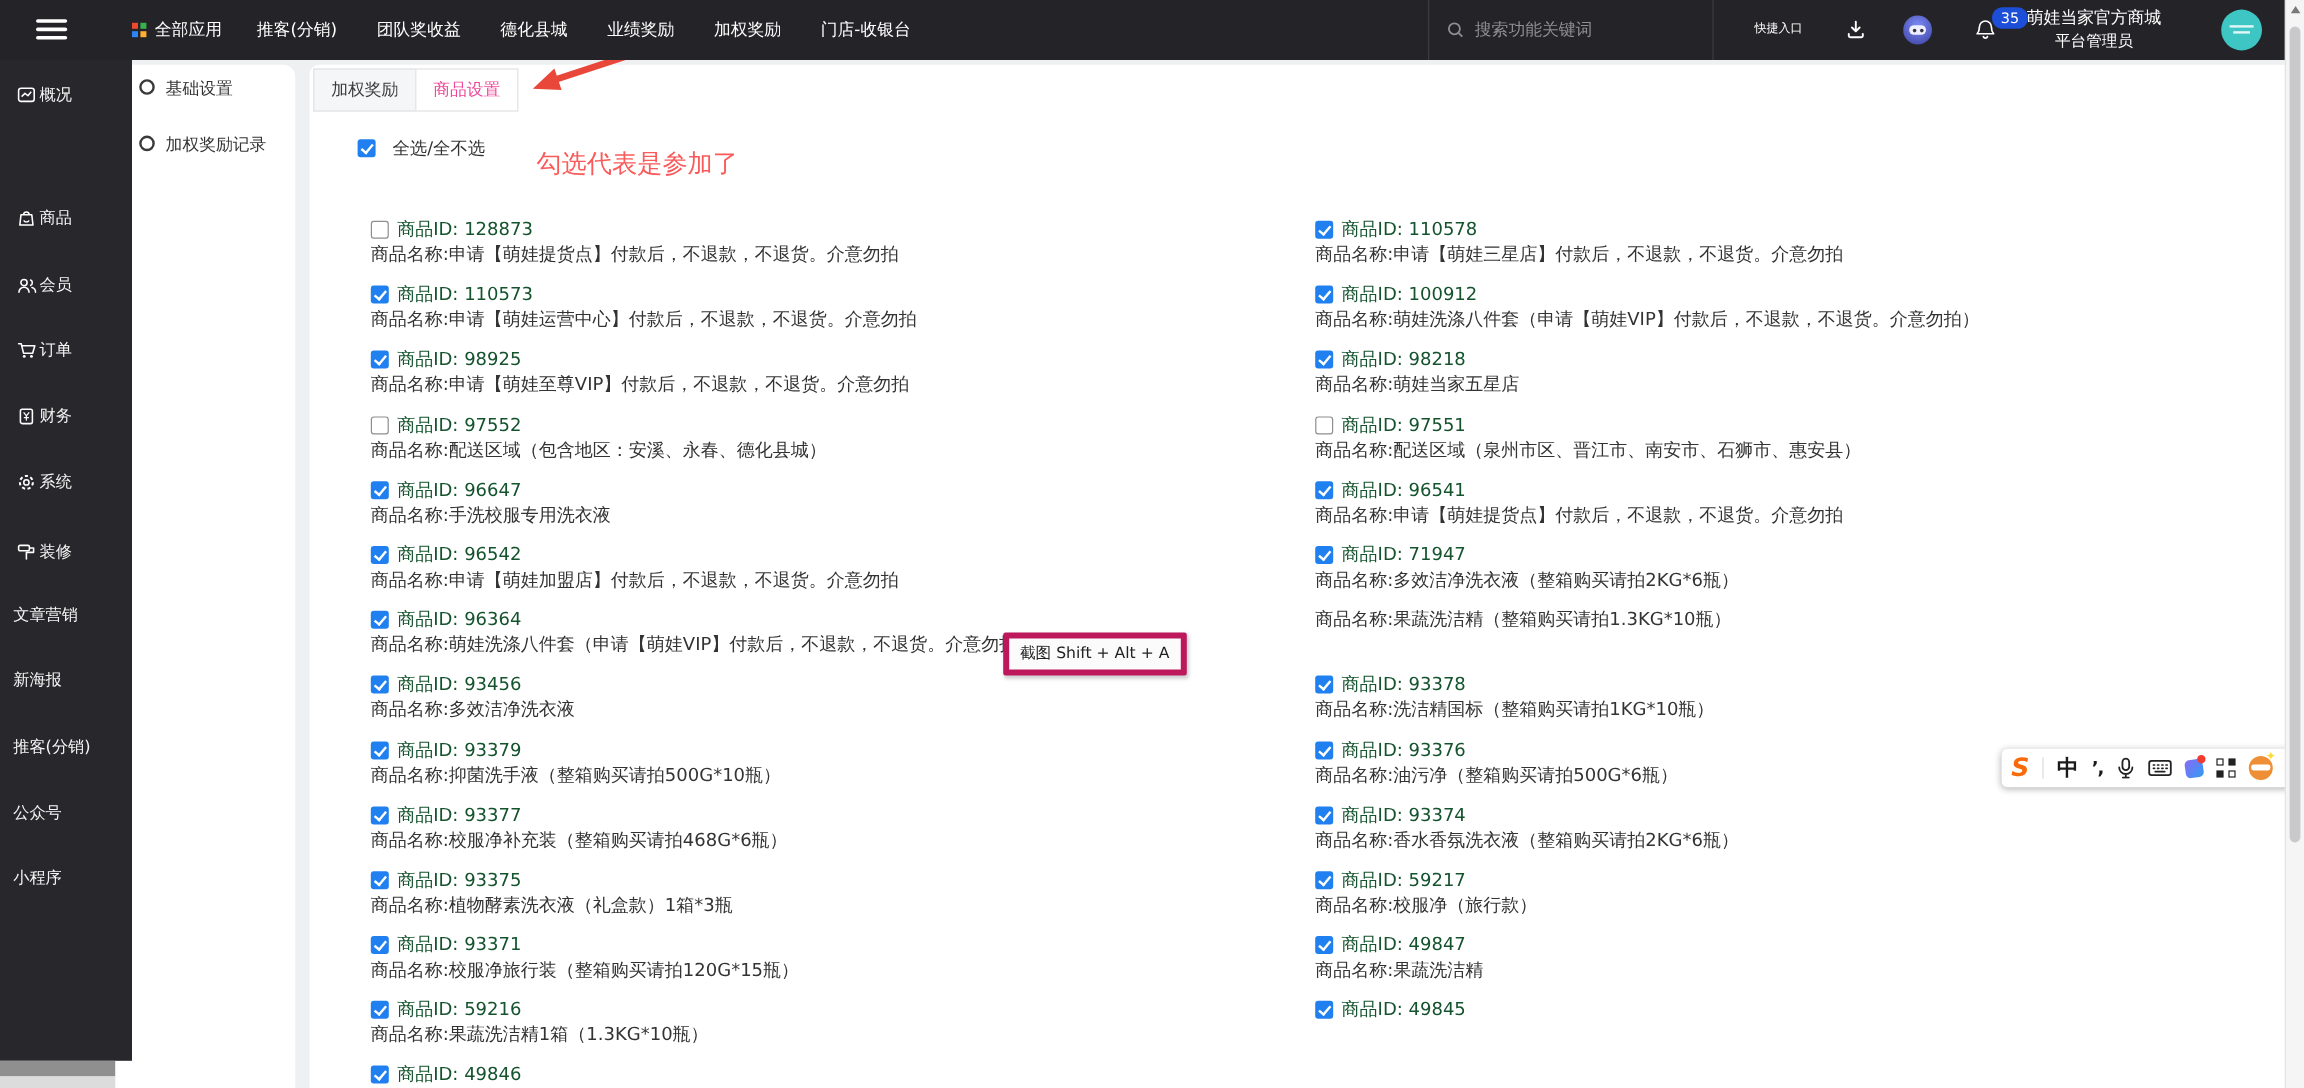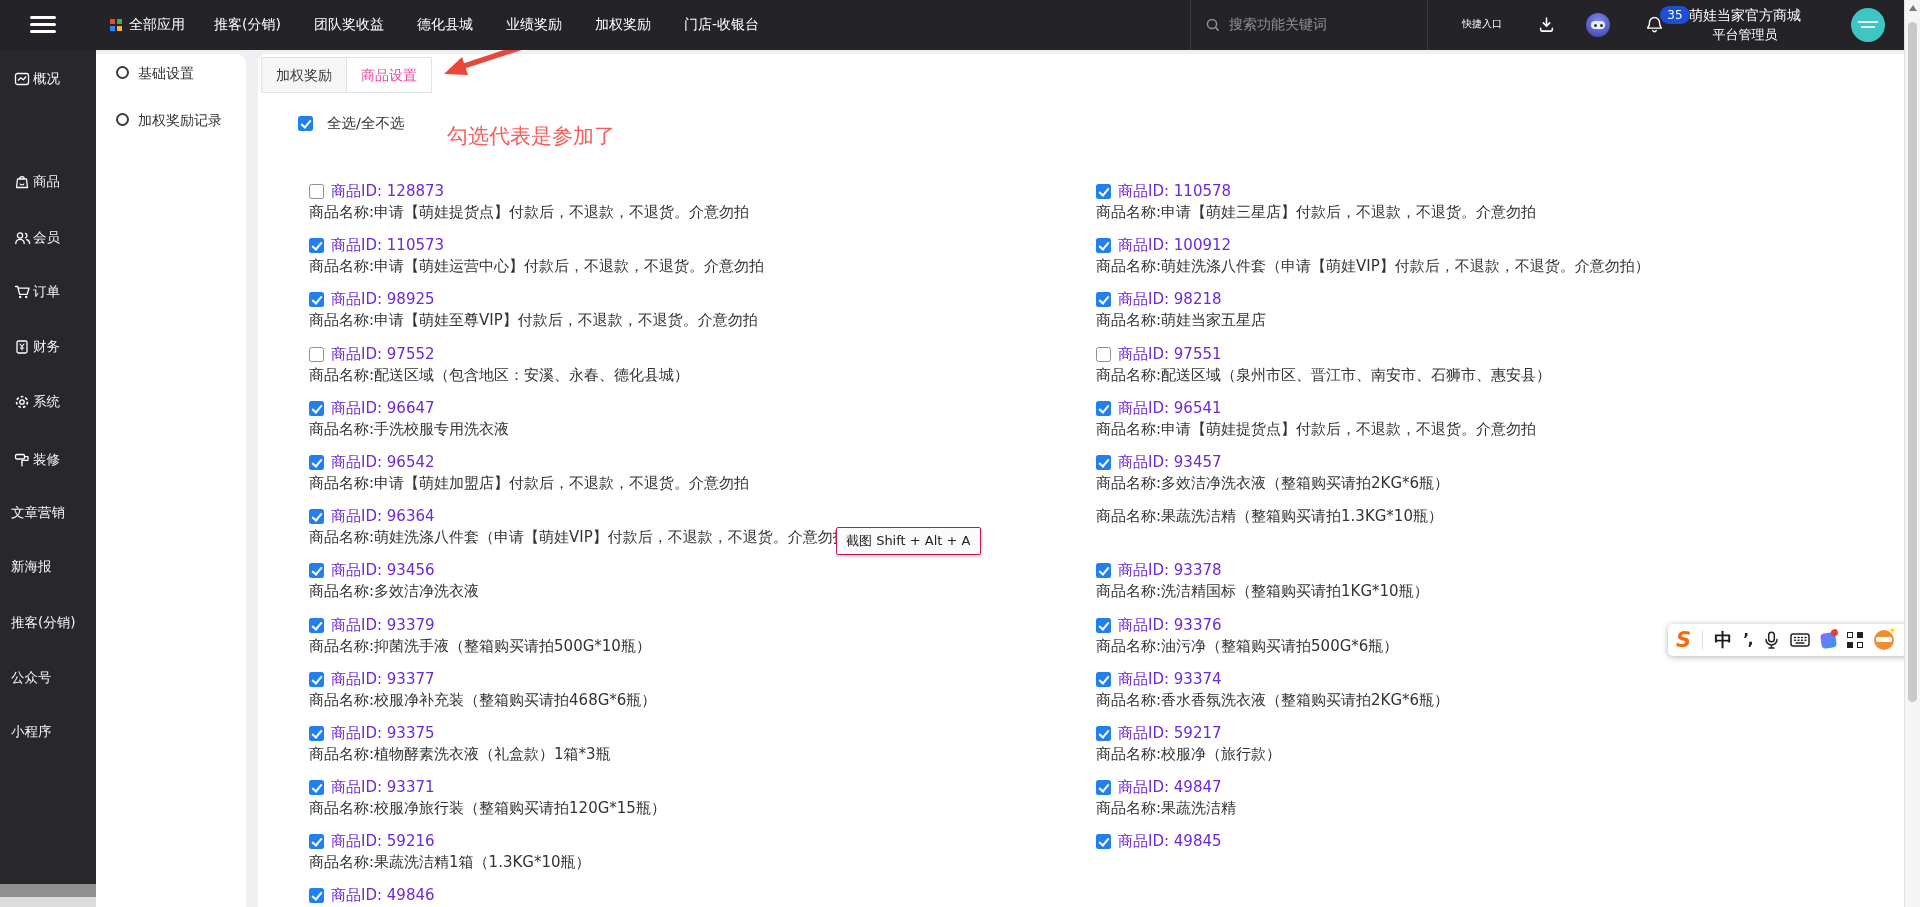--- a/index.html
+++ b/index.html
@@ -24,21 +24,21 @@
   .robot i{position:absolute;left:5px;top:8px;width:14px;height:8px;background:#eef;border-radius:4px;}
   .robot i:after{content:"";position:absolute;left:2.5px;top:2.5px;width:3px;height:3px;border-radius:50%;background:#334;box-shadow:6px 0 0 #334;}
   .bell{position:absolute;left:1645px;top:15px;cursor:pointer;}
   .badge{position:absolute;left:1660px;top:6px;min-width:18px;padding:0 6px;height:18px;line-height:18px;background:#1d4ed8;border-radius:9px;font-size:12px;text-align:center;cursor:pointer;}
   .storeinfo{position:absolute;left:1645px;top:6px;width:200px;text-align:center;line-height:19px;}
   .storeinfo .l1{font-size:14px;} .storeinfo .l2{font-size:13px;}
   .avatar{position:absolute;left:1851px;top:8px;width:34px;height:34px;border-radius:50%;background:#3ec6c4;cursor:pointer;overflow:hidden;}
   .avatar i{position:absolute;left:7px;top:13px;width:20px;height:2px;background:rgba(255,255,255,.85);}
   .avatar i+i{top:18px;width:14px;left:10px;}
   
-  .sidebar{position:absolute;left:0;top:50px;width:96px;height:834px;background:#28282c;color:#f5f5f5;z-index:15;}
+  .sidebar{position:absolute;left:0;top:50px;width:110px;height:834px;background:#28282c;color:#f5f5f5;z-index:15;}
   .snav{position:absolute;left:0;width:96px;height:20px;display:flex;align-items:center;cursor:pointer;font-size:13.5px;}
   .snav svg{position:absolute;left:14px;}
   .snav .lbl{position:absolute;left:33px;white-space:nowrap;}
   .snav.textonly .lbl{left:11px;}
   .sb-strip1{position:absolute;left:0;top:884px;width:96px;height:13px;background:#8f8f8f;z-index:16;}
   .sb-strip2{position:absolute;left:0;top:897px;width:96px;height:10px;background:#dcdcdc;z-index:16;}
   
   .submenu{position:absolute;left:96px;top:54px;width:150px;height:853px;background:#fff;border-radius:0 10px 0 0;z-index:5;}
   .subitem{position:absolute;left:0;width:150px;height:22px;cursor:pointer;}
   .subitem .radio{position:absolute;left:20px;top:3px;width:13px;height:13px;border:2px solid #3a3a3a;border-radius:50%;background:#fff;box-sizing:border-box;}
@@ -50,28 +50,28 @@
   .tab + .tab{margin-left:-1px;}
   .tab.active{background:#fff;color:#ec4899;}
   .selall{position:absolute;left:298px;top:114px;display:flex;align-items:center;z-index:6;}
   .selall .txt{font-size:14.5px;color:#333;margin-left:7px;}
   .rednote{position:absolute;left:447px;top:122px;font-size:21px;color:#fa5a5a;z-index:6;white-space:nowrap;}
   .arrow-svg{position:absolute;left:430px;top:2px;z-index:7;pointer-events:none;}
   
   .plist{position:absolute;top:181px;width:780px;z-index:6;}
   .plist.left{left:309px;} .plist.right{left:1096px;}
   .prod{height:42px;margin-bottom:12.2px;}
-  .pid-line{height:21px;line-height:21px;font-size:15px;color:#6d28d9;white-space:nowrap;}
+  .pid-line{height:21px;line-height:21px;font-size:15px;color:#14532d;white-space:nowrap;}
   .pname{height:21px;line-height:21px;font-size:15px;color:#333;white-space:nowrap;}
   .cb{display:inline-block;width:15px;height:15px;border-radius:2.5px;vertical-align:-3px;margin-right:7px;box-sizing:border-box;position:relative;cursor:pointer;flex:none;}
   .cb.checked{background:#2080f0;}
   .cb.checked:after{content:"";position:absolute;left:5px;top:2px;width:4px;height:8px;border:solid #fff;border-width:0 2px 2px 0;transform:rotate(40deg);}
   .cb.unchecked{background:#fff;border:1.5px solid #8e8e8e;}
   
-  .tooltip{position:absolute;left:836px;top:527px;height:26px;line-height:26px;padding:0 9px;background:#fbfbfb;border:1px solid #be185d;border-radius:2px;font-size:13px;color:#222;box-shadow:1px 2px 3px rgba(0,0,0,.18);z-index:9;white-space:nowrap;}
+  .tooltip{position:absolute;left:836px;top:527px;height:26px;line-height:26px;padding:0 9px;background:#fbfbfb;border:5px solid #be185d;border-radius:2px;font-size:13px;color:#222;box-shadow:1px 2px 3px rgba(0,0,0,.18);z-index:9;white-space:nowrap;}
   
   .ime{position:absolute;left:1668px;top:624px;width:246px;height:32px;background:#fff;border-radius:5px;box-shadow:0 1px 6px rgba(0,0,0,.3);display:flex;align-items:center;padding:0 8px;box-sizing:border-box;gap:11px;z-index:12;}
   .sg-s{color:#f86a0a;font-weight:bold;font-style:italic;font-size:21px;line-height:30px;cursor:pointer;}
   .ime .div{width:1px;height:18px;background:#ddd;}
   .sg-zh{font-size:18px;font-weight:600;color:#1a1a1a;cursor:pointer;}
   .sg-punc{font-size:15px;font-weight:bold;color:#1a1a1a;letter-spacing:-1px;cursor:pointer;}
   .sg-skin{width:15px;height:15px;border-radius:4px;background:linear-gradient(135deg,#8a6bf5,#2f9bf3);transform:rotate(-8deg);position:relative;cursor:pointer;}
   .sg-skin:after{content:"";position:absolute;right:-3px;top:-3px;width:7px;height:7px;border-radius:50%;background:#f33a2f;}
   .sg-grid{position:relative;width:16px;height:16px;cursor:pointer;}
   .sg-grid b{position:absolute;width:6px;height:6px;box-sizing:border-box;}
@@ -345,21 +345,21 @@
         <div class="pname">商品名称:配送区域（泉州市区、晋江市、南安市、石狮市、惠安县）</div>
       </div>
 
 
       <div class="prod">
         <div class="pid-line"><span class="cb checked"></span><span>商品ID: 96541</span></div>
         <div class="pname">商品名称:申请【萌娃提货点】付款后，不退款，不退货。介意勿拍</div>
       </div>
 
       <div class="prod">
-        <div class="pid-line"><span class="cb checked"></span><span>商品ID: 93457</span></div>
+        <div class="pid-line"><span class="cb checked"></span><span>商品ID: 71947</span></div>
         <div class="pname">商品名称:多效洁净洗衣液（整箱购买请拍2KG*6瓶）</div>
       </div>
 
       <div class="prod">
         <div class="pname">商品名称:果蔬洗洁精（整箱购买请拍1.3KG*10瓶）</div>
       </div>
 
       <div class="prod">
         <div class="pid-line"><span class="cb checked"></span><span>商品ID: 93378</span></div>
         <div class="pname">商品名称:洗洁精国标（整箱购买请拍1KG*10瓶）</div>

